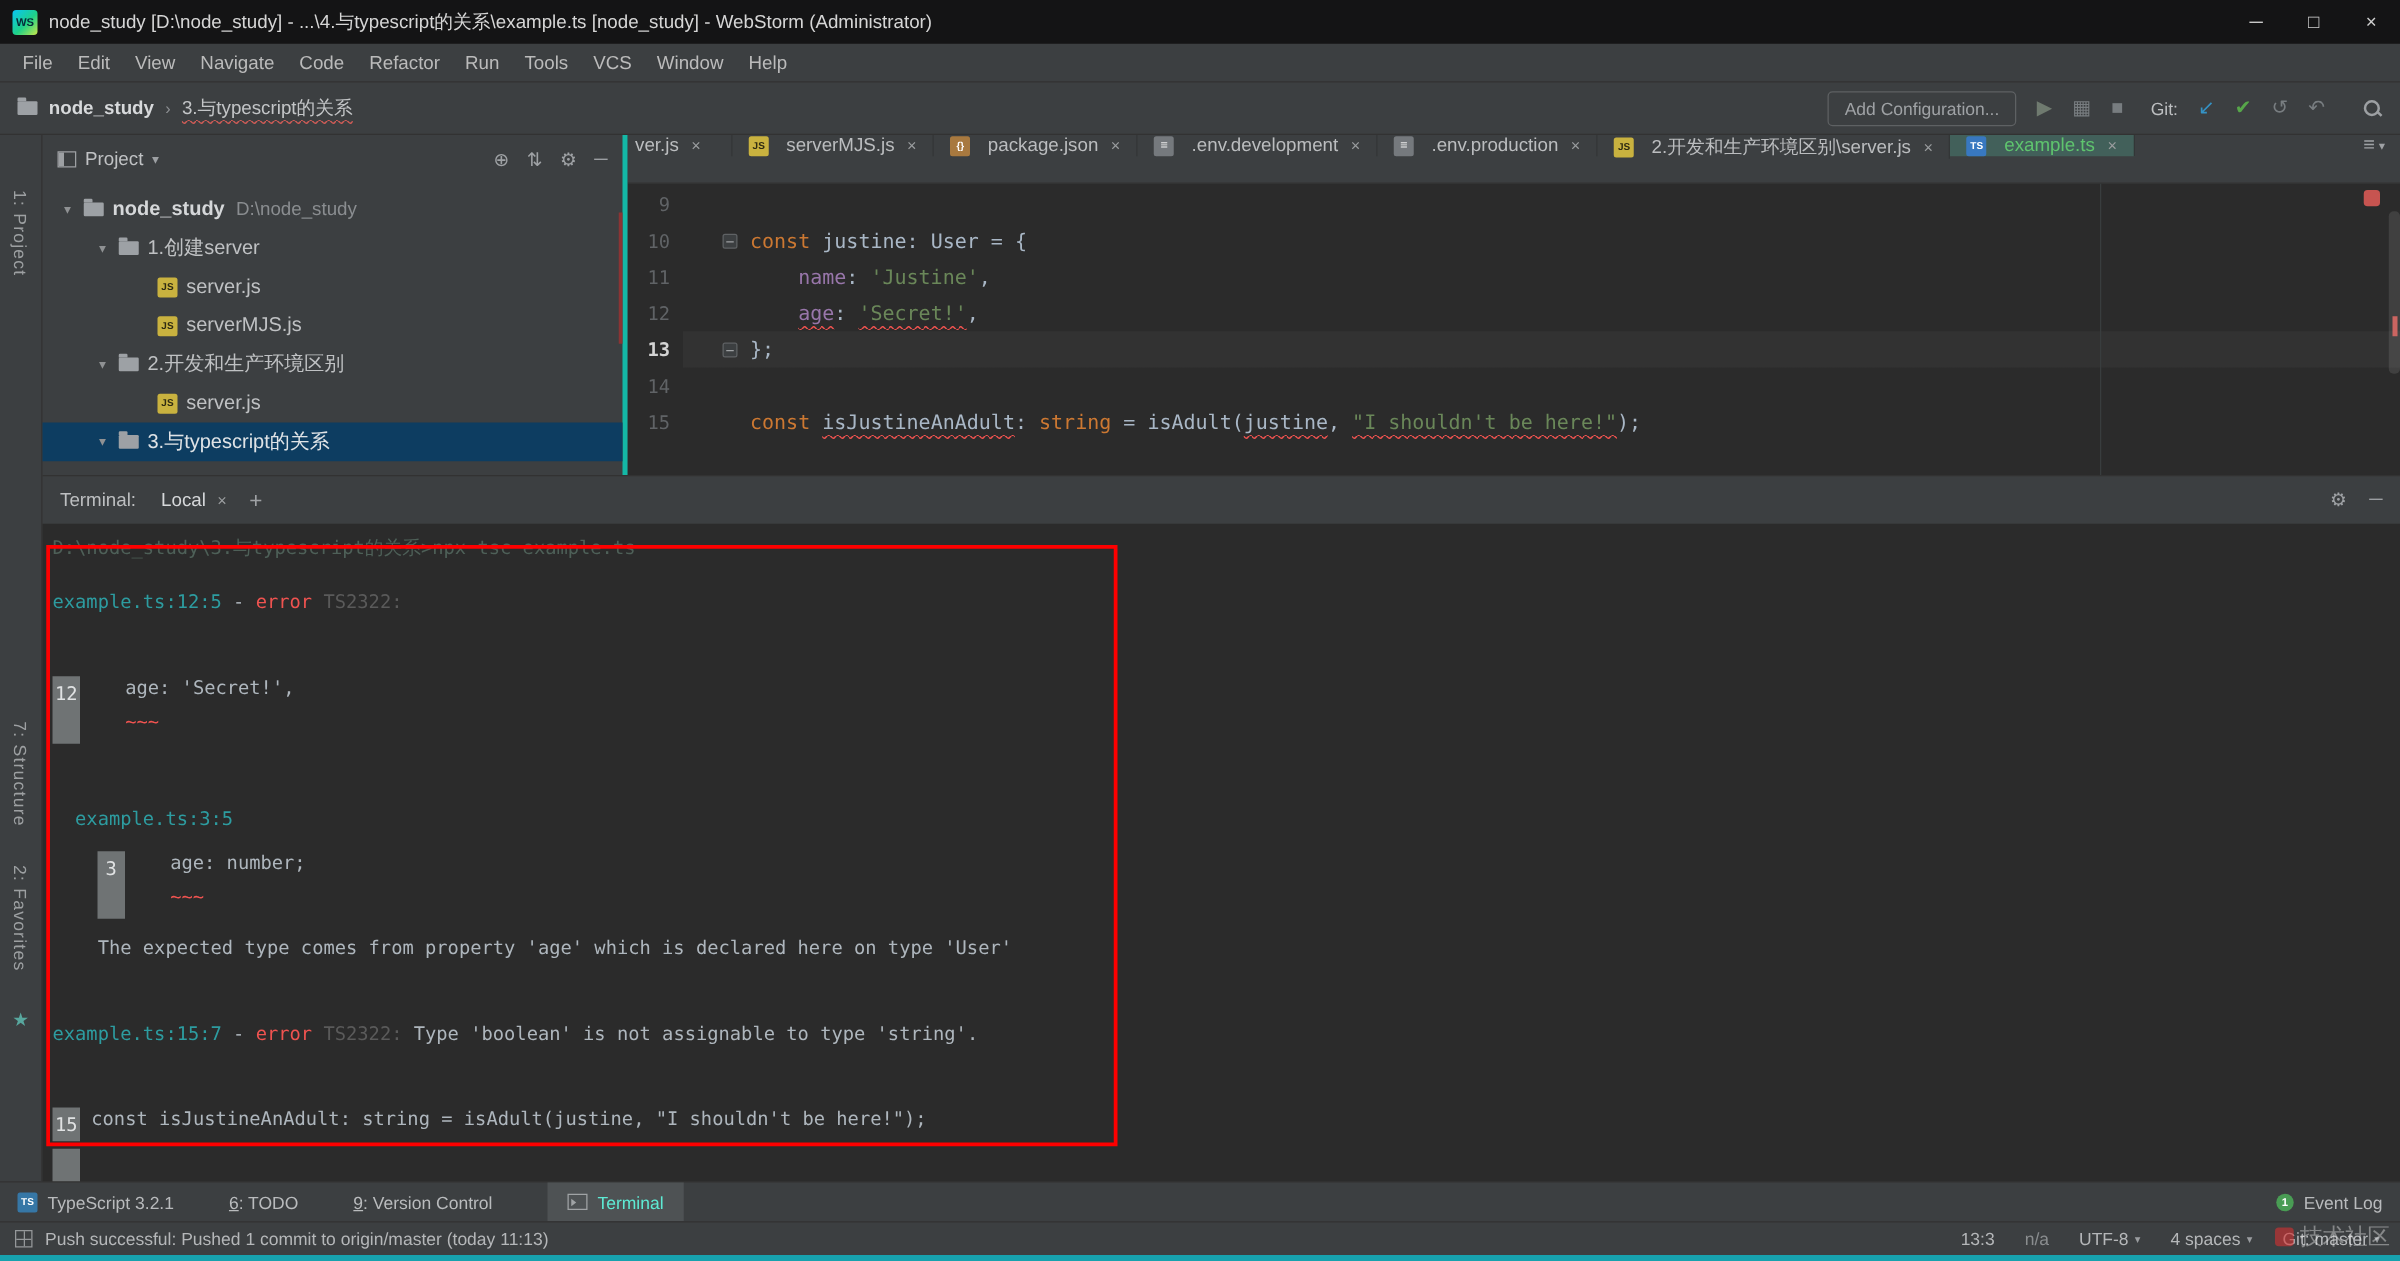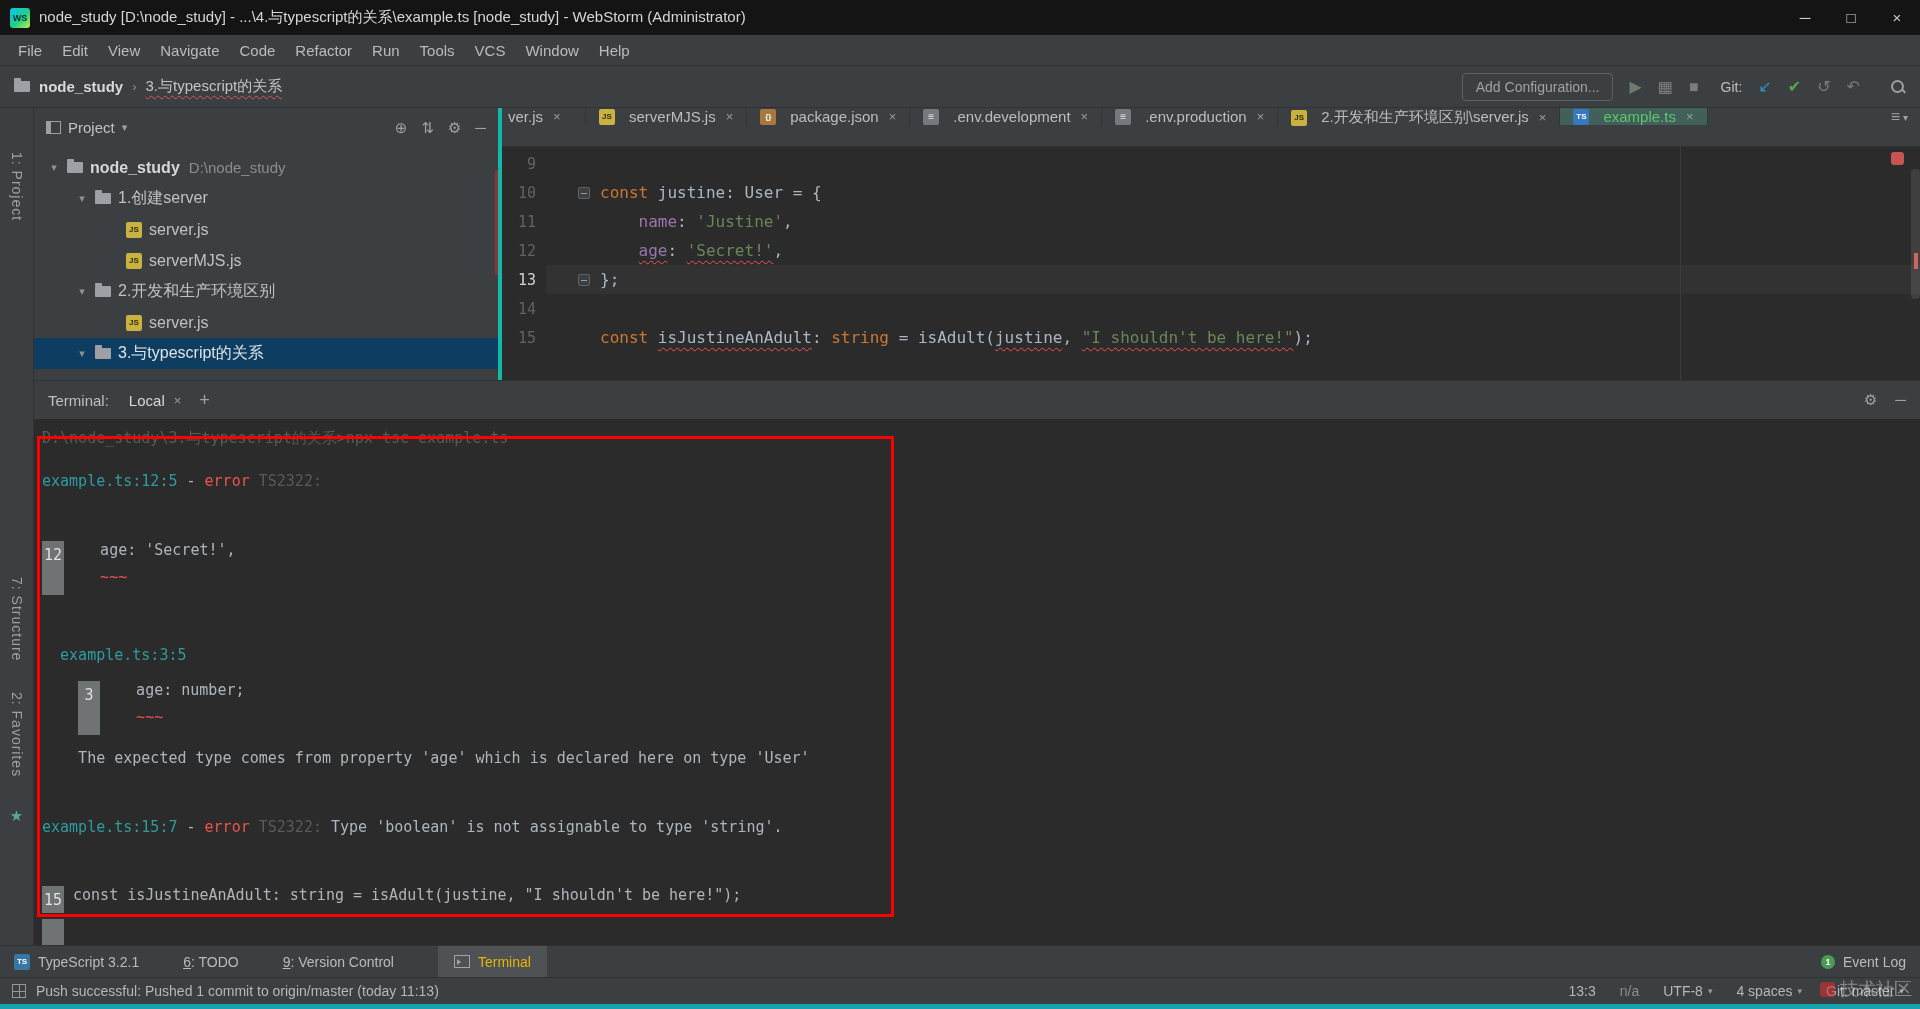--- a/index.html
+++ b/index.html
@@ -76,21 +76,21 @@
   .tab-partial { flex:0 0 84px; overflow:hidden; padding:0 6px; }
   .tab .close { color:#9a9d9f; font-size:13px; margin-left:3px; }
   .tab.active { background:#42605a; color:#5fc46e; }
   .tabbar-right { margin-left:auto; display:flex; align-items:center; gap:3px; padding:0 12px; color:#9fa2a5; font-size:16px; }
   .tabbar-right .caret { font-size:10px; }
 
   .editor { flex:1; position:relative; font-family:"DejaVu Sans Mono","Liberation Mono",monospace; font-size:16px; padding-top:2px; }
   .code-row { height:29px; display:flex; align-items:center; }
   .code-row.current { background:linear-gradient(to right,transparent 44px,#323232 44px); }
   .gutter { flex:0 0 44px; text-align:right; padding-right:10px; color:#606366; font-size:15px; }
-  .code-row.current .gutter { color:#d4d4d4; }
+  .code-row.current .gutter { color:#d4d4d4;font-weight:bold; }
   .fold { flex:0 0 50px; display:flex; align-items:center; justify-content:flex-end; padding-right:6px; }
   .fold-box { position:relative; width:12px; height:12px; border:1px solid #5f6264; border-radius:2px; background:#3c3f41; }
   .fold-box::before { content:""; position:absolute; left:2px; right:2px; top:5px; height:1px; background:#9da0a2; }
   .code { white-space:pre; color:#a9b7c6; margin-left:4px; }
   .tok-kw { color:#cc7832; }
   .tok-str { color:#6a8759; }
   .tok-prop { color:#9876aa; }
   .err-wavy { text-decoration:underline wavy #f0524f 1px; text-underline-offset:4px; }
   .margin-guide { position:absolute; left:1178px; top:0; bottom:0; width:1px; background:#393d3e; }
   .error-widget { position:absolute; top:5px; right:16px; width:13px; height:13px; background:#c75450; border-radius:3px; }
@@ -115,21 +115,21 @@
   .t-tilde { color:#ef5350; }
   .t-chip { display:inline-flex; align-items:center; justify-content:center; min-width:22px; height:27px; background:#6f7374; color:#e0e2e3; }
   .chip-indent { margin-left:36px; }
   .red-box { position:absolute; left:3px; top:17px; width:857px; height:481px; border:3px solid #fe0000; pointer-events:none; }
 
   
   .bottombar { flex:0 0 32px; background:#3c3f41; border-top:1px solid #323232; display:flex; align-items:stretch; padding:0 14px; gap:44px; font-size:14px; color:#b9bbbd; }
   .bb-item { display:flex; align-items:center; gap:8px; }
   .bb-item .mn { text-decoration:underline; }
   .ts-badge { width:16px; height:16px; background:#3677a6; color:#fff; font-size:8px; font-weight:bold; display:flex; align-items:center; justify-content:center; border-radius:2px; }
-  .bb-item.active { background:#4e5254; color:#eab308; padding:0 16px; }
+  .bb-item.active { background:#4e5254; color:#5eead4; padding:0 16px; }
   .term-ic { position:relative; width:16px; height:13px; border:1px solid #a0a3a5; }
   .term-ic::before { content:""; position:absolute; left:2px; top:3px; border-top:3px solid transparent; border-bottom:3px solid transparent; border-left:4px solid #a0a3a5; }
   .bb-right { margin-left:auto; display:flex; align-items:center; gap:8px; }
   .event-badge { width:14px; height:14px; border-radius:50%; background:#499c54; color:#fff; font-size:9px; font-weight:bold; display:flex; align-items:center; justify-content:center; }
 
   .statusbar { flex:0 0 27px; background:#3c3f41; border-top:1px solid #323232; display:flex; align-items:center; padding:0 12px; font-size:14px; color:#b5b7b9; }
   .grid-ic { position:relative; width:14px; height:14px; border:1px solid #95989a; }
   .grid-ic::before { content:""; position:absolute; left:0; right:0; top:6px; height:1px; background:#95989a; }
   .grid-ic::after { content:""; position:absolute; top:0; bottom:0; left:6px; width:1px; background:#95989a; }
   .sb-msg { margin-left:10px; }

